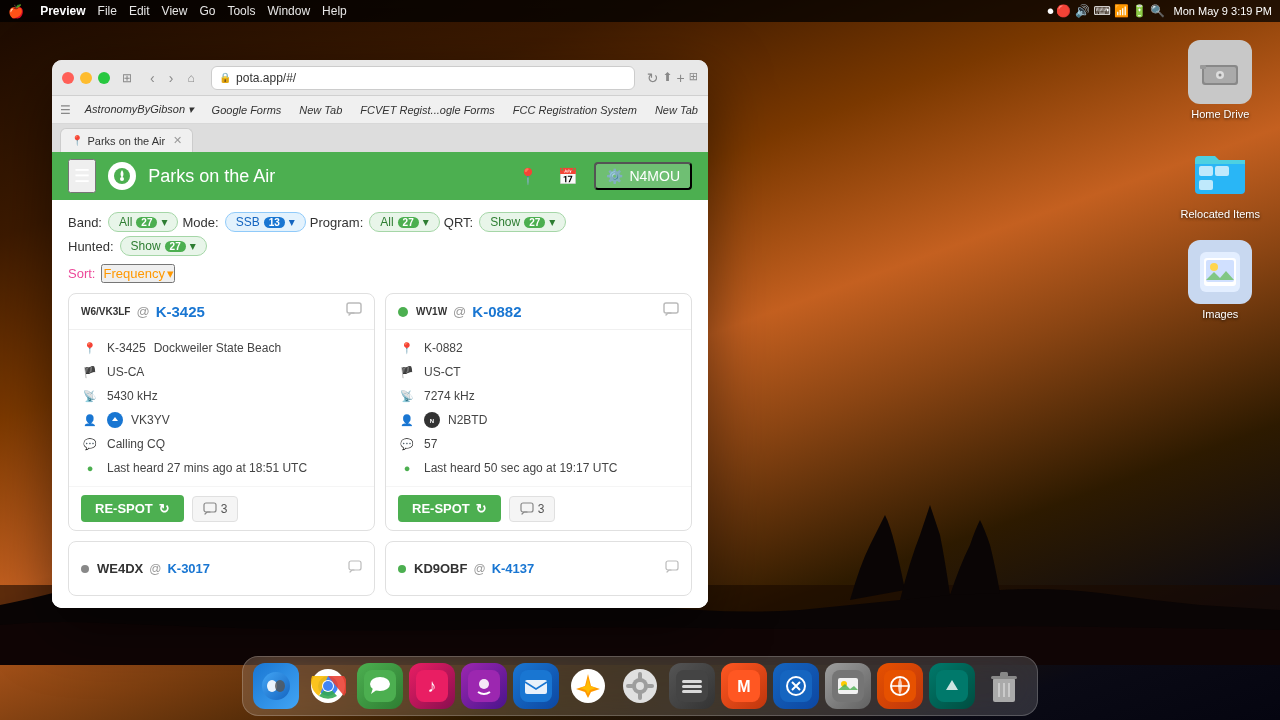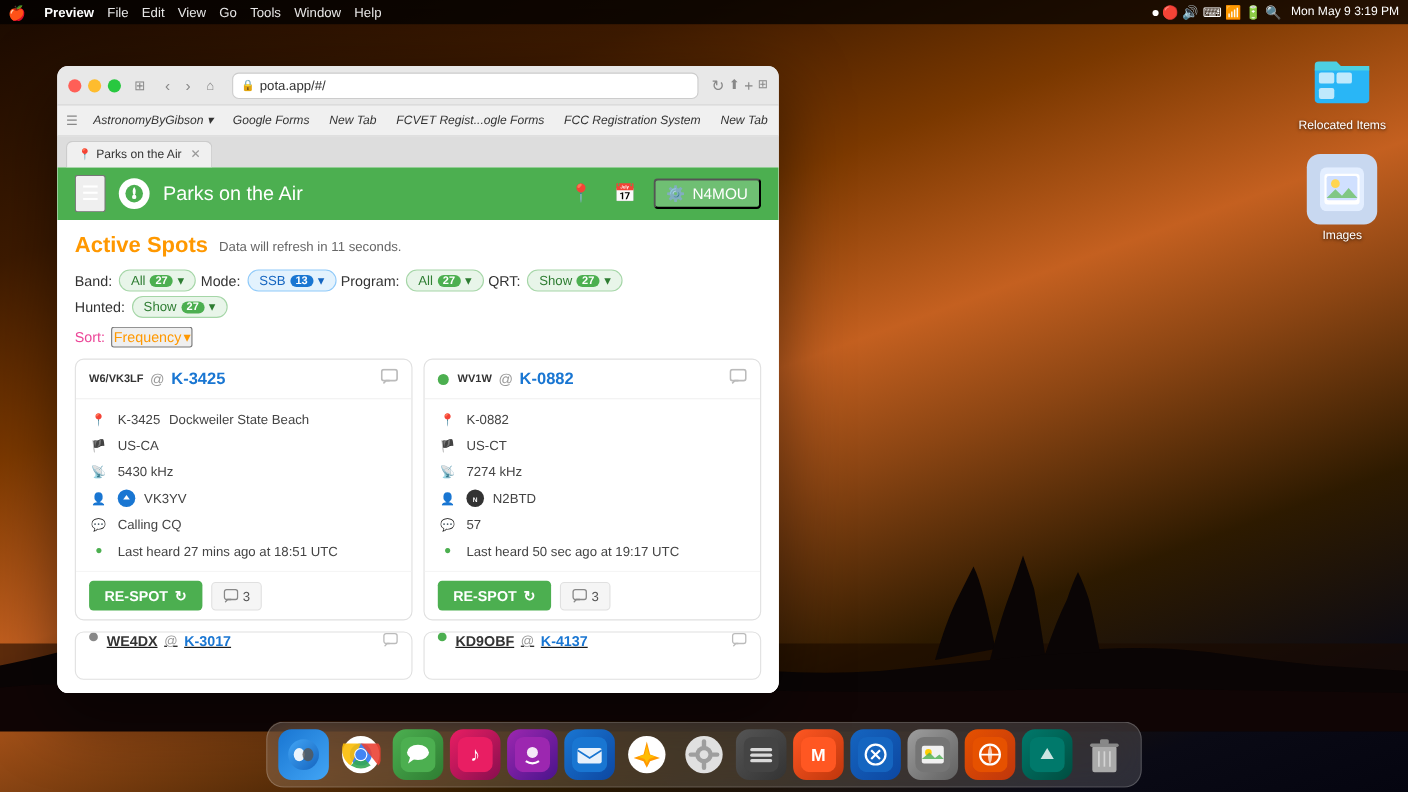--- a/index.html
+++ b/index.html
@@ -515,25 +515,25 @@
       gap: 4px;
       color: #555;
     }
 
     
     .spot-card-partial {
       border: 1px solid #e0e0e0;
       border-radius: 8px;
       overflow: hidden;
       background: #fff;
-      height: 44px;
-      display: flex;
+      height: 55px;
+      display: flex;
+      align-items: center;
       padding: 0 12px;
       gap: 6px;
-      text-decoration: underline;
     }
 
     
     .spotter-vk3yv {
       background: #1976d2;
       color: #fff;
     }
     .spotter-n2btd {
       background: #333;
       color: #fff;
@@ -572,20 +572,32 @@
   </div>
   <div class="menubar-right">
     <span style="display:flex;gap:8px;font-size:12px;">
       ⏺ 🔴 🔊 ⌨ 📶 🔋 🔍
     </span>
     <span>Mon May 9 3:19 PM</span>
   </div>
 </div>
 
 <div class="desktop-icons">
+  <div class="desktop-icon">
+    <div class="desktop-icon-img" style="background:#c8c8c8;">
+      <svg width="40" height="30" viewBox="0 0 40 30">
+          <rect x="2" y="8" width="36" height="20" rx="3" fill="#888"></rect>
+          <rect x="4" y="10" width="32" height="16" rx="2" fill="#aaa"></rect>
+          <circle cx="20" cy="18" r="4" fill="#ddd"></circle>
+          <circle cx="20" cy="18" r="1.5" fill="#888"></circle>
+          <rect x="0" y="8" width="6" height="4" rx="1" fill="#999"></rect>
+        </svg>
+    </div>
+    <span class="desktop-icon-label">Home Drive</span>
+  </div>
   <div class="desktop-icon">
     <div class="desktop-icon-img" style="background:transparent;">
       <svg width="50" height="44" viewBox="0 0 50 44">
           <rect x="0" y="10" width="50" height="34" rx="4" fill="#29b6f6"></rect>
           <path d="M0 14 L0 10 Q0 6 4 6 L20 6 L24 10 L50 10 L50 14 Z" fill="#4dd0e1"></path>
           <rect x="4" y="16" width="14" height="10" rx="2" fill="#fff" opacity="0.7"></rect>
           <rect x="20" y="16" width="14" height="10" rx="2" fill="#fff" opacity="0.7"></rect>
           <rect x="4" y="30" width="14" height="10" rx="2" fill="#fff" opacity="0.7"></rect>
         </svg>
     </div>
@@ -667,30 +679,20 @@
         <span class="header-icon-btn">📅</span>
         <button class="header-user-btn">
           <span class="gear-icon">⚙️</span>
           <span>N4MOU</span>
         </button>
       </div>
     </div>
 
     <div class="spots-area">
 
-      <div class="spots-title-row">
-        <span class="spots-title">Active Spots</span>
-        <span class="refresh-info">
-          <span>Data will refresh in 11 seconds.</span>
-          <span>
-            <span class="pause-bar"></span>
-            <span class="pause-bar"></span>
-          </span>
-        </span>
-      </div>
 
       <div class="filters-row">
         <div class="filter-group">
           <span class="filter-label">Band:</span>
           <button class="filter-btn">
             <span>All</span>
             <span class="filter-count">27</span>
             <span>▾</span>
           </button>
         </div>

